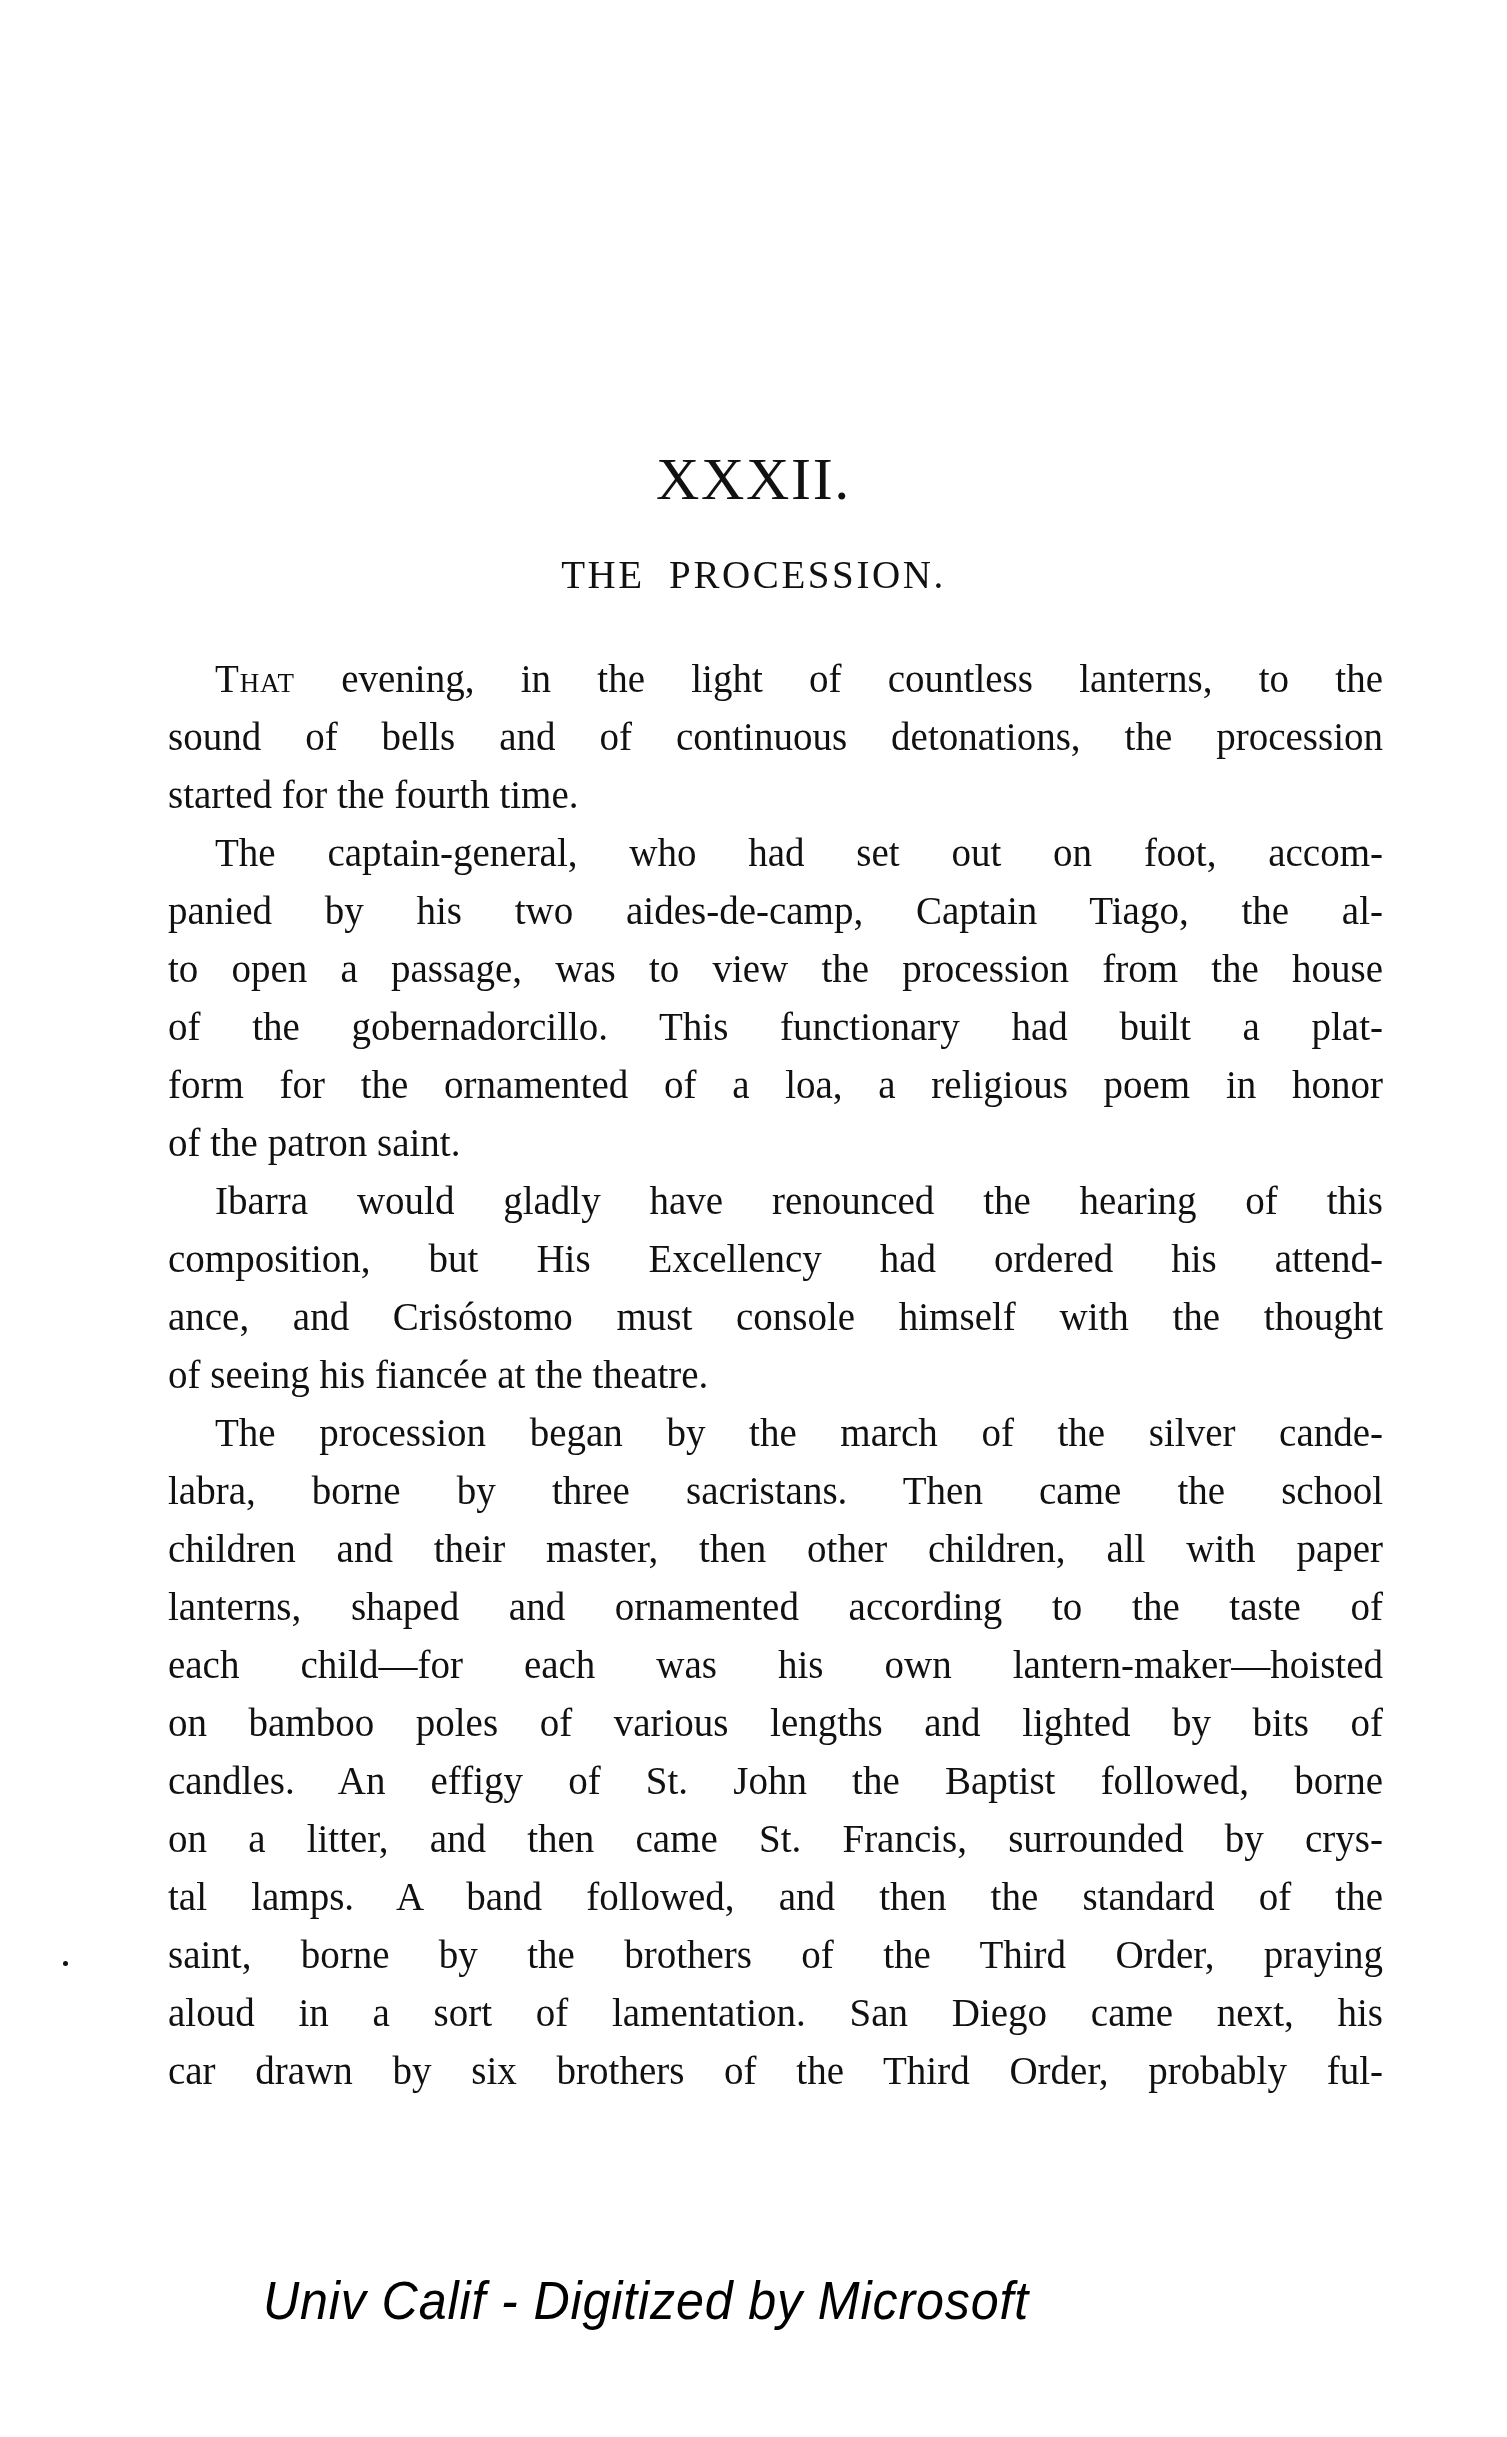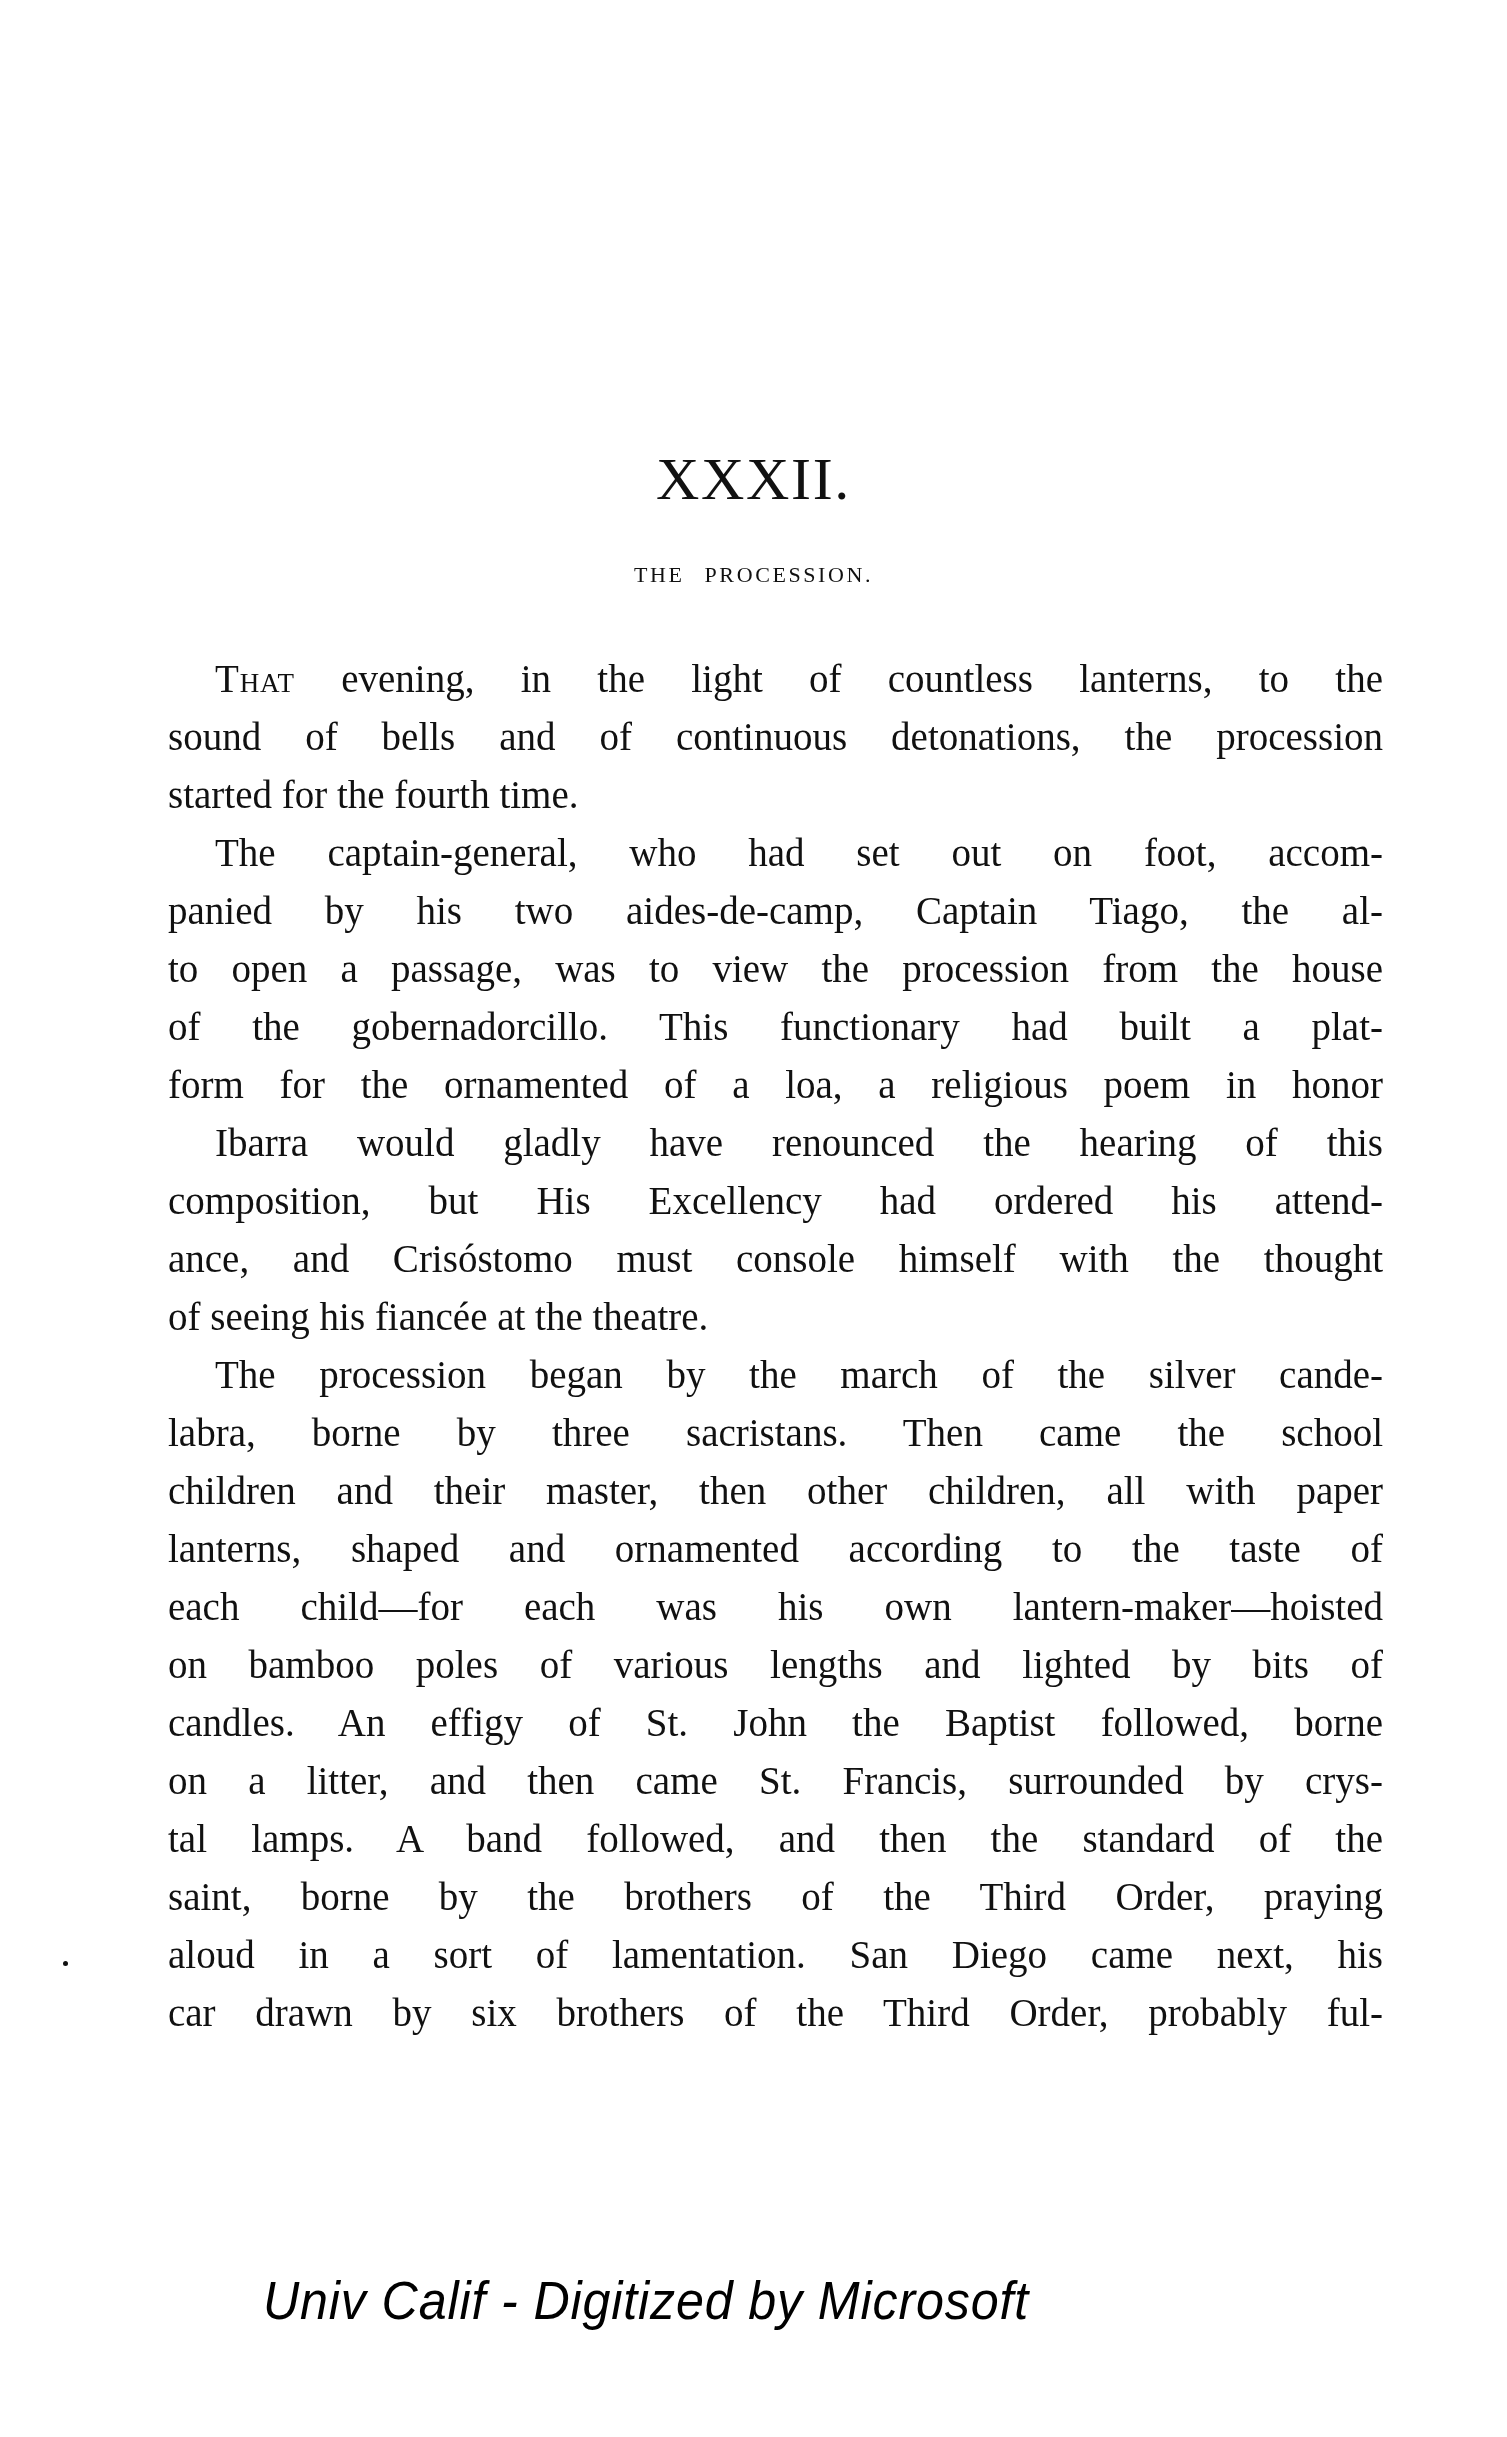--- a/index.html
+++ b/index.html
@@ -26,21 +26,21 @@
       letter-spacing: 1.7px;
       margin: 0;
       font-weight: normal;
     }
     .chapter-title {
       position: absolute;
       top: 556px;
       left: 0;
       width: 1507px;
       text-align: center;
-      font-size: 22px;
+      font-size: 39px;
       line-height: 38px;
       letter-spacing: 2.6px;
       word-spacing: 12px;
       margin: 0;
       font-weight: normal;
     }
     .body-text {
       position: absolute;
       top: 650px;
       left: 168px;
@@ -111,20 +111,21 @@
     <span class="line first"><span class="smallcaps-lead">That</span><span> evening, in the light of countless lanterns, to the</span></span>
     <span class="line">sound of bells and of continuous detonations, the procession</span>
     <span class="line last">started for the fourth time.</span>
   </p>
   <p class="para">
     <span class="line first">The captain-general, who had set out on foot, accom-</span>
     <span class="line">panied by his two aides-de-camp, Captain Tiago, the al-</span>
     <span class="line">to open a passage, was to view the procession from the house</span>
     <span class="line">of the gobernadorcillo. This functionary had built a plat-</span>
     <span class="line">form for the ornamented of a loa, a religious poem in honor</span>
+    <span class="line last">of the patron saint.</span>
   </p>
   <p class="para">
     <span class="line first">Ibarra would gladly have renounced the hearing of this</span>
     <span class="line">composition, but His Excellency had ordered his attend-</span>
     <span class="line">ance, and Crisóstomo must console himself with the thought</span>
     <span class="line last">of seeing his fiancée at the theatre.</span>
   </p>
   <p class="para">
     <span class="line first">The procession began by the march of the silver cande-</span>
     <span class="line">labra, borne by three sacristans. Then came the school</span>

